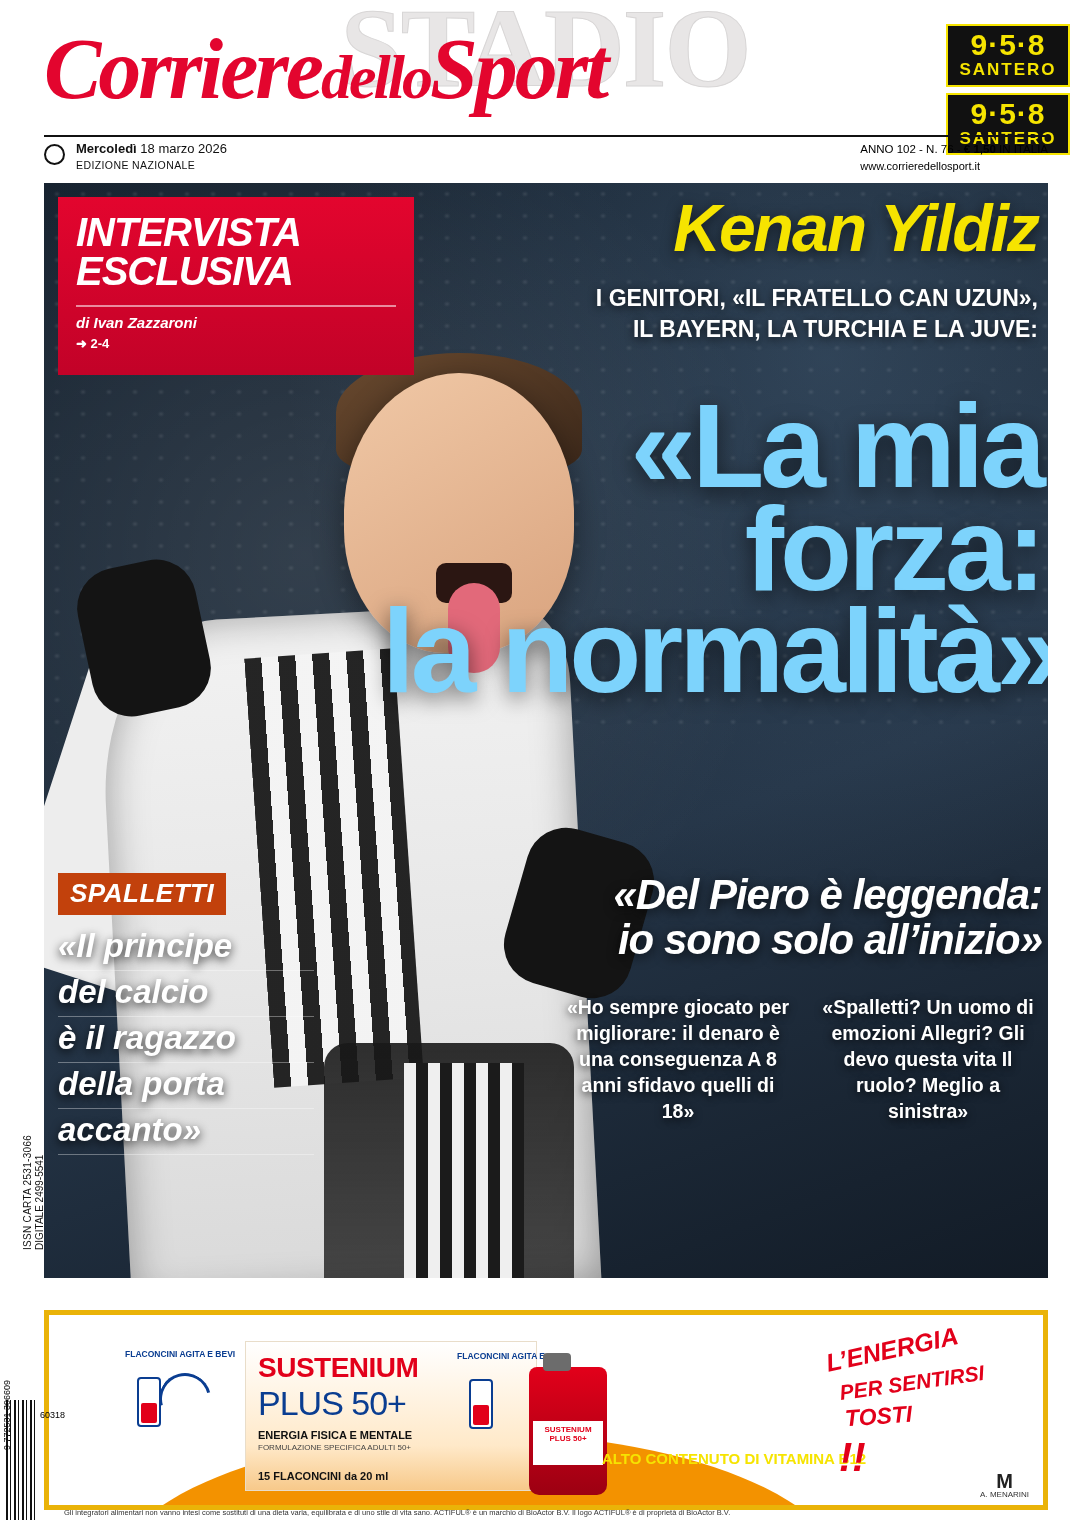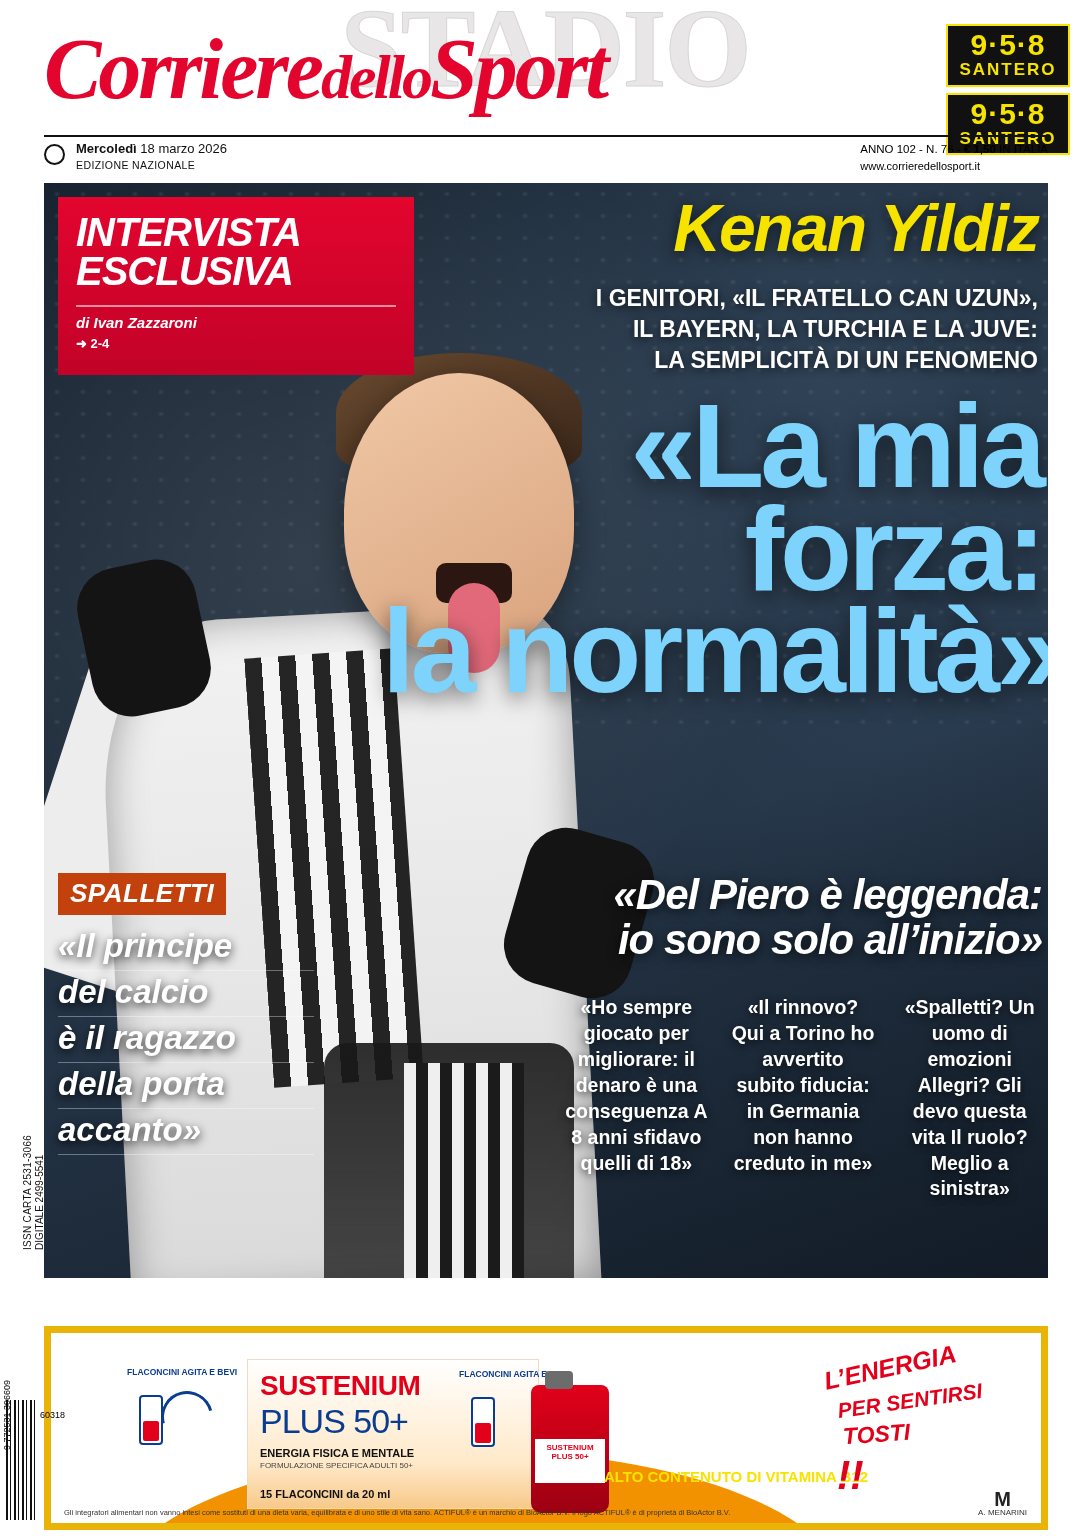--- a/index.html
+++ b/index.html
@@ -106,21 +106,21 @@
   .spalletti .txt{color:#fff;font-weight:bold;font-style:italic;font-size:33px;line-height:1.18;margin-top:10px;
      text-shadow:0 3px 10px rgba(0,0,0,.8);}
   .spalletti .txt div{border-bottom:1px solid rgba(255,255,255,.35);padding:2px 0 4px;}
 
   
   .quotes{position:absolute;left:520px;right:6px;top:812px;display:flex;gap:22px;}
   .qcol{flex:1;color:#fff;text-align:center;font-size:19.5px;line-height:1.33;font-weight:bold;
         text-shadow:0 2px 8px rgba(0,0,0,.75);}
 
   
-  .ad{position:absolute;left:44px;right:40px;top:1310px;height:190px;background:#fff;border:7px solid #eab308;overflow:hidden;margin-top:16px;}
+  .ad{position:absolute;left:44px;right:40px;top:1310px;height:190px;background:#fff;border:5px solid #eab308;overflow:hidden;}
   .ad .swoosh{position:absolute;left:60px;top:118px;width:740px;height:150px;background:#f39200;border-radius:50% 50% 0 0/100% 100% 0 0;}
   .ad .box{position:absolute;left:196px;top:26px;width:290px;height:148px;background:linear-gradient(180deg,#fff 0%,#ffe9c9 70%,#f7c98a 100%);border:1px solid #e9ddc9;}
   .ad .box .bt{color:#e2001a;font-weight:bold;font-size:28px;padding:10px 0 0 12px;letter-spacing:-.5px;}
   .ad .box .bp{color:#0a3d91;font-weight:normal;font-size:34px;padding:0 0 0 12px;letter-spacing:-1px;}
   .ad .box .bs{color:#111;font-weight:bold;font-size:11px;padding:6px 0 0 12px;}
   .ad .box .b2{color:#444;font-size:8px;padding:2px 0 0 12px;line-height:1.25;}
   .ad .box .b3{position:absolute;left:12px;bottom:8px;color:#111;font-weight:bold;font-size:11px;}
   .ad .bottle{position:absolute;left:480px;top:52px;width:78px;height:128px;background:linear-gradient(180deg,#e2001a,#9c0012);border-radius:8px 8px 10px 10px;}
   .ad .bottle .cap{position:absolute;left:14px;top:-14px;width:28px;height:18px;background:#6c6c6c;border-radius:4px;}
   .ad .bottle .lbl{position:absolute;left:4px;top:54px;right:4px;height:40px;background:#fff;font-size:8px;color:#e2001a;text-align:center;font-weight:bold;padding-top:4px;}
@@ -217,21 +217,20 @@
         <span class="arw">➜</span>
         <span>2-4</span>
       </div>
     </div>
 
     <div class="kenan">Kenan Yildiz</div>
 
     <div class="kicker">
       <div>I GENITORI, «IL FRATELLO CAN UZUN»,</div>
       <div>IL BAYERN, LA TURCHIA E LA JUVE:</div>
-      <div>LA SEMPLICITÀ DI UN FENOMENO</div>
     </div>
 
     <div class="bigtitle">
       <div>«La mia</div>
       <div>forza:</div>
       <div class="l3">la normalità»</div>
     </div>
 
     <div class="delpiero">
       <div>«Del Piero è leggenda:</div>
@@ -244,21 +243,20 @@
         <div>«Il principe</div>
         <div>del calcio</div>
         <div>è il ragazzo</div>
         <div>della porta</div>
         <div>accanto»</div>
       </div>
     </div>
 
     <div class="quotes">
       <div class="qcol">«Ho sempre giocato per migliorare: il denaro è una conseguenza A 8 anni sfidavo quelli di 18»</div>
-      <div class="qcol">«Il rinnovo? Qui a Torino ho avvertito subito fiducia: in Germania non hanno creduto in me»</div>
       <div class="qcol">«Spalletti? Un uomo di emozioni Allegri? Gli devo questa vita Il ruolo? Meglio a sinistra»</div>
     </div>
   </div>
 
   <div class="ad">
     <div class="swoosh"></div>
 
     <div class="flac f1">FLACONCINI AGITA E BEVI</div>
     <div class="tube t1">
         <div class="liq"></div>

